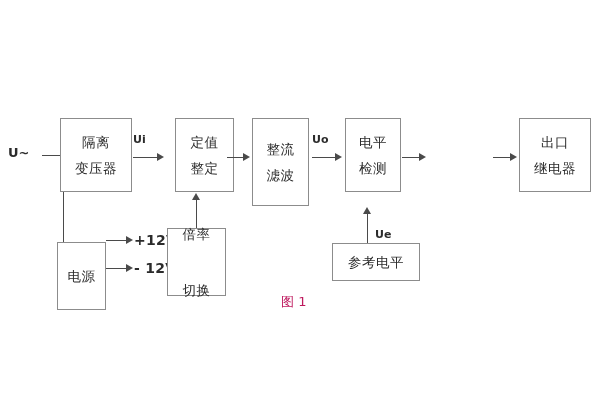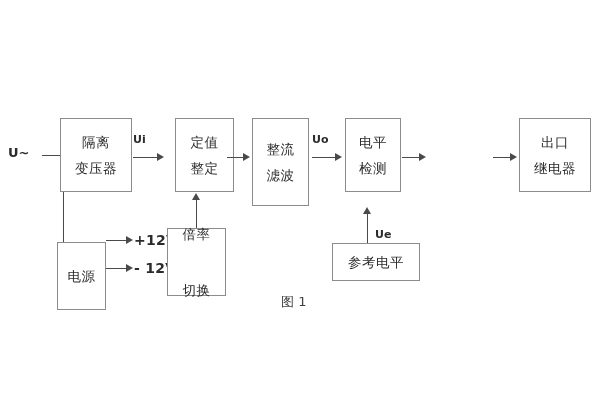--- a/index.html
+++ b/index.html
@@ -48,21 +48,21 @@
     font-weight: 700;
     font-size: 11px;
   }
   .lbl.volt {
     font-weight: 700;
     font-size: 14px;
     letter-spacing: 0.3px;
   }
   .caption {
     position: absolute;
-    color: #404040;
+    color: #be185d;
     font-size: 13px;
     white-space: nowrap;
   }
 
   
   .hline {
     position: absolute;
     height: 0;
     border-top: 1.5px solid #4a4a4a;
   }

